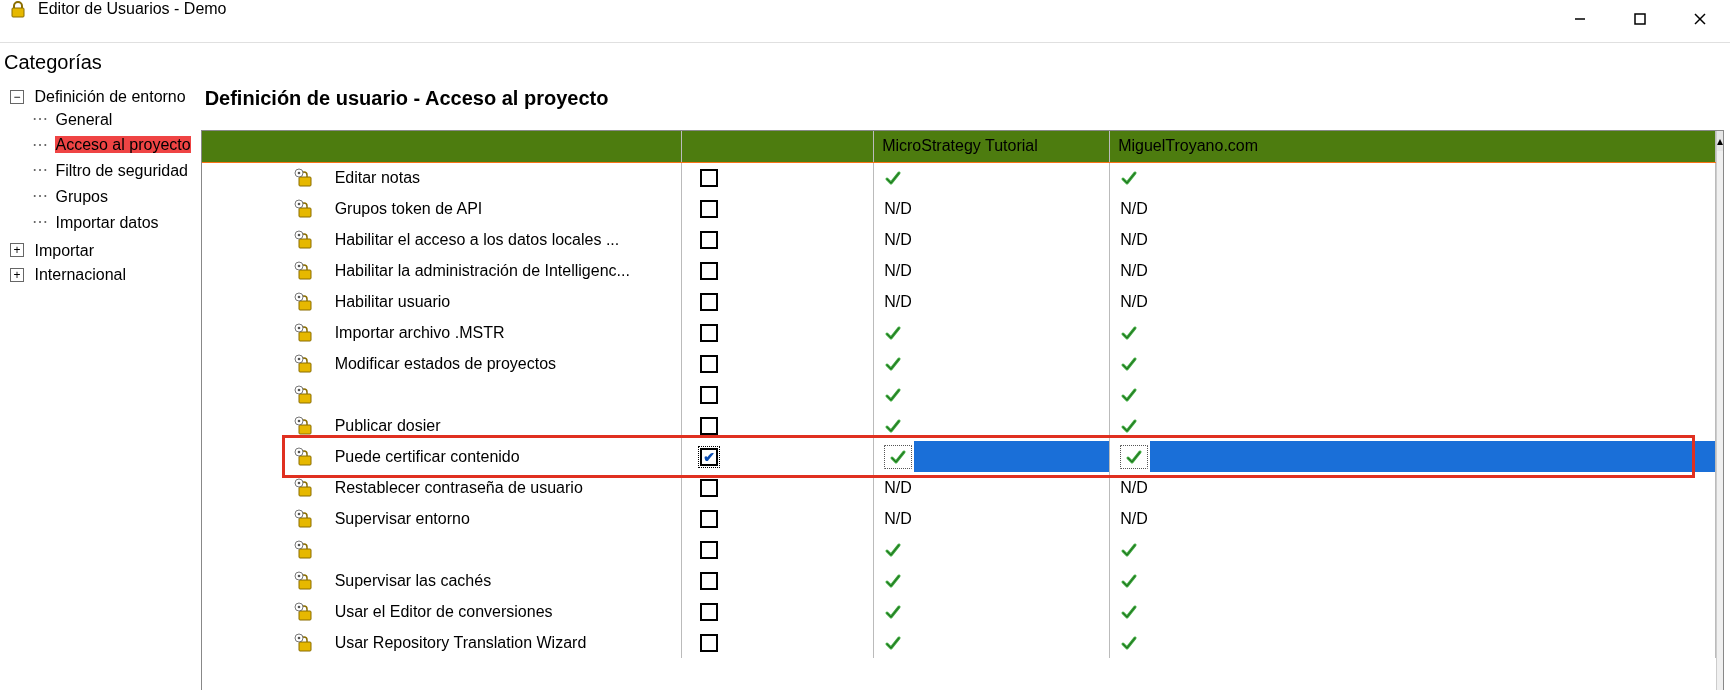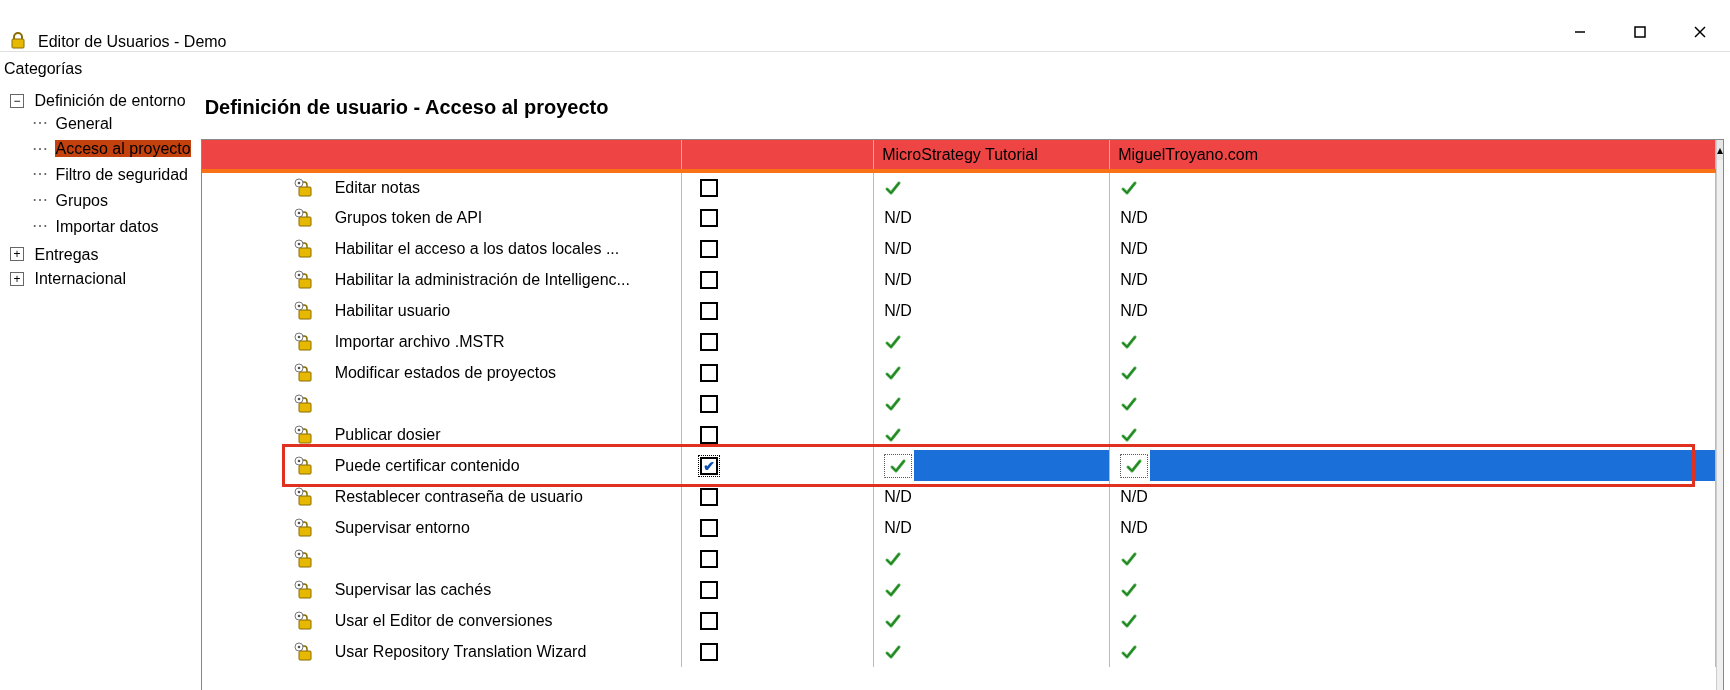--- a/index.html
+++ b/index.html
@@ -7,23 +7,23 @@
     margin: 0;
     font-family: "Segoe UI", Tahoma, sans-serif;
     font-size: 16px;
     background: #fff;
     color: #000;
     width: 1730px;
     height: 690px;
     overflow: hidden;
   }
   .titlebar {
-    height: 52px;
+    height: 43px;
     display: flex;
-    align-items: flex-end;
+    align-items: flex-start;
     padding: 0 0 0 8px;
     border-bottom: 1px solid #e0e0e0;
   }
   .titlebar .app-icon {
     width: 20px; height: 20px;
     margin-right: 10px;
     display: inline-flex; align-items: center; justify-content: center;
   }
   .titlebar .title { flex: 0 0 auto; }
   .titlebar .spacer { flex: 1 1 auto; }
@@ -35,36 +35,36 @@
   .columns {
     display: flex;
     height: calc(100% - 38px);
   }
   .sidebar {
     width: 360px;
     padding: 6px 4px 6px 4px;
   }
   .sidebar-title {
     padding: 2px 0 10px 0;
-    font-size: 16px;
+    font-size: 20px;
   }
   .tree ul { list-style: none; margin: 0; padding-left: 22px; }
   .tree > ul { padding-left: 6px; }
   .tree li { padding: 3px 0; white-space: nowrap; position: relative; }
   .tree .twisty {
     display: inline-block; width: 14px; height: 14px;
     border: 1px solid #666; font-size: 12px; line-height: 12px;
     text-align: center; margin-right: 6px; vertical-align: middle;
     background: #fff;
   }
   .tree .dotline {
     color: #666; margin-right: 4px; letter-spacing: -1px;
   }
   .tree .node-label { vertical-align: middle; }
-  .tree .selected { background: #c2410c; }
+  .tree .selected { background: #ef4444; }
   .main {
     flex: 1 1 auto;
     padding: 6px 6px 0 6px;
     position: relative;
     margin-top: 38px;
   }
   .main-title {
     font-weight: bold;
     font-size: 20px;
     padding: 0 0 20px 4px;
@@ -94,22 +94,22 @@
   table.grid th, table.grid td {
     border-right: 1px solid #bbb;
     border-bottom: 0;
     padding: 0;
     height: 31px;
     font-weight: normal;
     text-align: left;
     overflow: hidden; white-space: nowrap; text-overflow: ellipsis;
   }
   table.grid th {
-    border-bottom: 4px solid #f97316;
-    background: #ef4444;
+    border-bottom: 1px solid #f97316;
+    background: #4d7c0f;
   }
   .col-name { width: 480px; }
   .col-cb   { width: 192px; }
   .col-p1   { width: 236px; }
   .col-p2   { width: auto; }
   .cell-name { padding-left: 92px; display: flex; align-items: center; gap: 21px; height: 100%; }
   .priv-icon { width: 20px; height: 20px; display: inline-flex; align-items: center; justify-content: center; }
   .cell-cb { display: flex; align-items: center; justify-content: flex-start; padding-left: 18px; height:100%; }
   .cb {
     width: 18px; height: 18px; border: 2px solid #000; background: #fff;
@@ -185,21 +185,21 @@
               <span class="node-label">Grupos</span>
             </li>
             <li>
               <span class="dotline">⋯</span>
               <span class="node-label">Importar datos</span>
             </li>
           </ul>
         </li>
         <li>
           <span class="twisty">+</span>
-          <span class="node-label">Entregas</span>
+          <span class="node-label">Importar</span>
         </li>
         <li>
           <span class="twisty">+</span>
           <span class="node-label">Internacional</span>
         </li>
       </ul>
     </div>
   </div>
 
   <div class="main">

